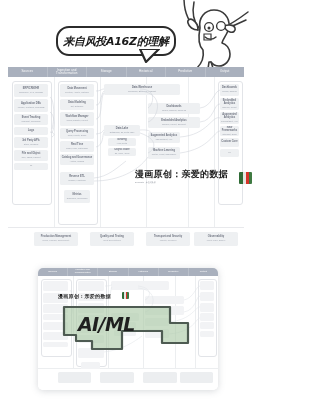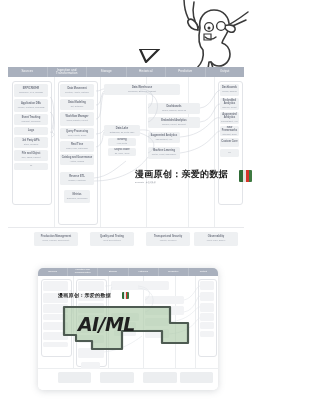--- a/index.html
+++ b/index.html
@@ -64,21 +64,21 @@
   #panel-main .footer-strip{height:21px;}
   #panel-zoom .footer-strip{height:21px;}
   .fnode{
     position:absolute;background:#eef0f2;border-radius:1.6px;
     display:flex;flex-direction:column;align-items:center;justify-content:center;
     text-align:center;overflow:hidden;
   }
   .fnode .t{font-size:2.6px;font-weight:700;color:#6f7480;line-height:1.1;}
   .fnode .s{font-size:2.05px;color:#a2a7b1;line-height:1.1;}
   
-  .watermark{position:absolute;display:flex;align-items:center;gap:11px;z-index:6;}
+  .watermark{position:absolute;display:flex;align-items:flex-end;gap:11px;z-index:6;}
   .wm-text{
     font-family:"DejaVu Sans", sans-serif;font-weight:700;color:#1d1d1d;
     white-space:nowrap;letter-spacing:.3px;
   }
   .wm-sub{font-size:1.9px;color:#8a8f99;letter-spacing:.1px;white-space:nowrap;}
   .wm-badge{border-radius:1px;background:
      linear-gradient(90deg,#2f6b36 0%,#2f6b36 28%,#e4e6e2 28%,#e4e6e2 52%,#d6342a 52%,#d6342a 74%,#3f7a42 74%,#3f7a42 100%);
   }
   #wm-main{left:127px;top:101px;}
   #wm-main .wm-text{font-size:9px;}
@@ -93,20 +93,23 @@
     font-family:"DejaVu Sans", sans-serif;font-size:19px;font-weight:700;
     font-style:italic;color:#1f1f1f;letter-spacing:-.6px;
   }
   .conn{position:absolute;left:0;top:0;overflow:visible;z-index:1;}
 </style>
 </head>
 <body>
 
 <div id="comic-header">
 
+  <div id="speech-bubble">
+    <span id="speech-bubble-text">来自风投A16Z的理解</span>
+  </div>
 
   <svg id="bubble-tail" width="22" height="14" viewBox="0 0 22 14">
     <path d="M1,0 L20,0 L7,13 Z" fill="#ffffff" stroke="#2b2b2b" stroke-width="2.2" stroke-linejoin="round"></path>
     <path d="M1,-2 L20,-2" stroke="#ffffff" stroke-width="4"></path>
   </svg>
 
   <svg id="mascot" width="74" height="92" viewBox="0 0 74 92">
     <g fill="none" stroke="#3a3a3a" stroke-width="1.5" stroke-linecap="round">
       <path d="M6,2 C6,18 12,28 20,34"></path>
       <path d="M16,6 C14,16 16,26 21,32"></path>

